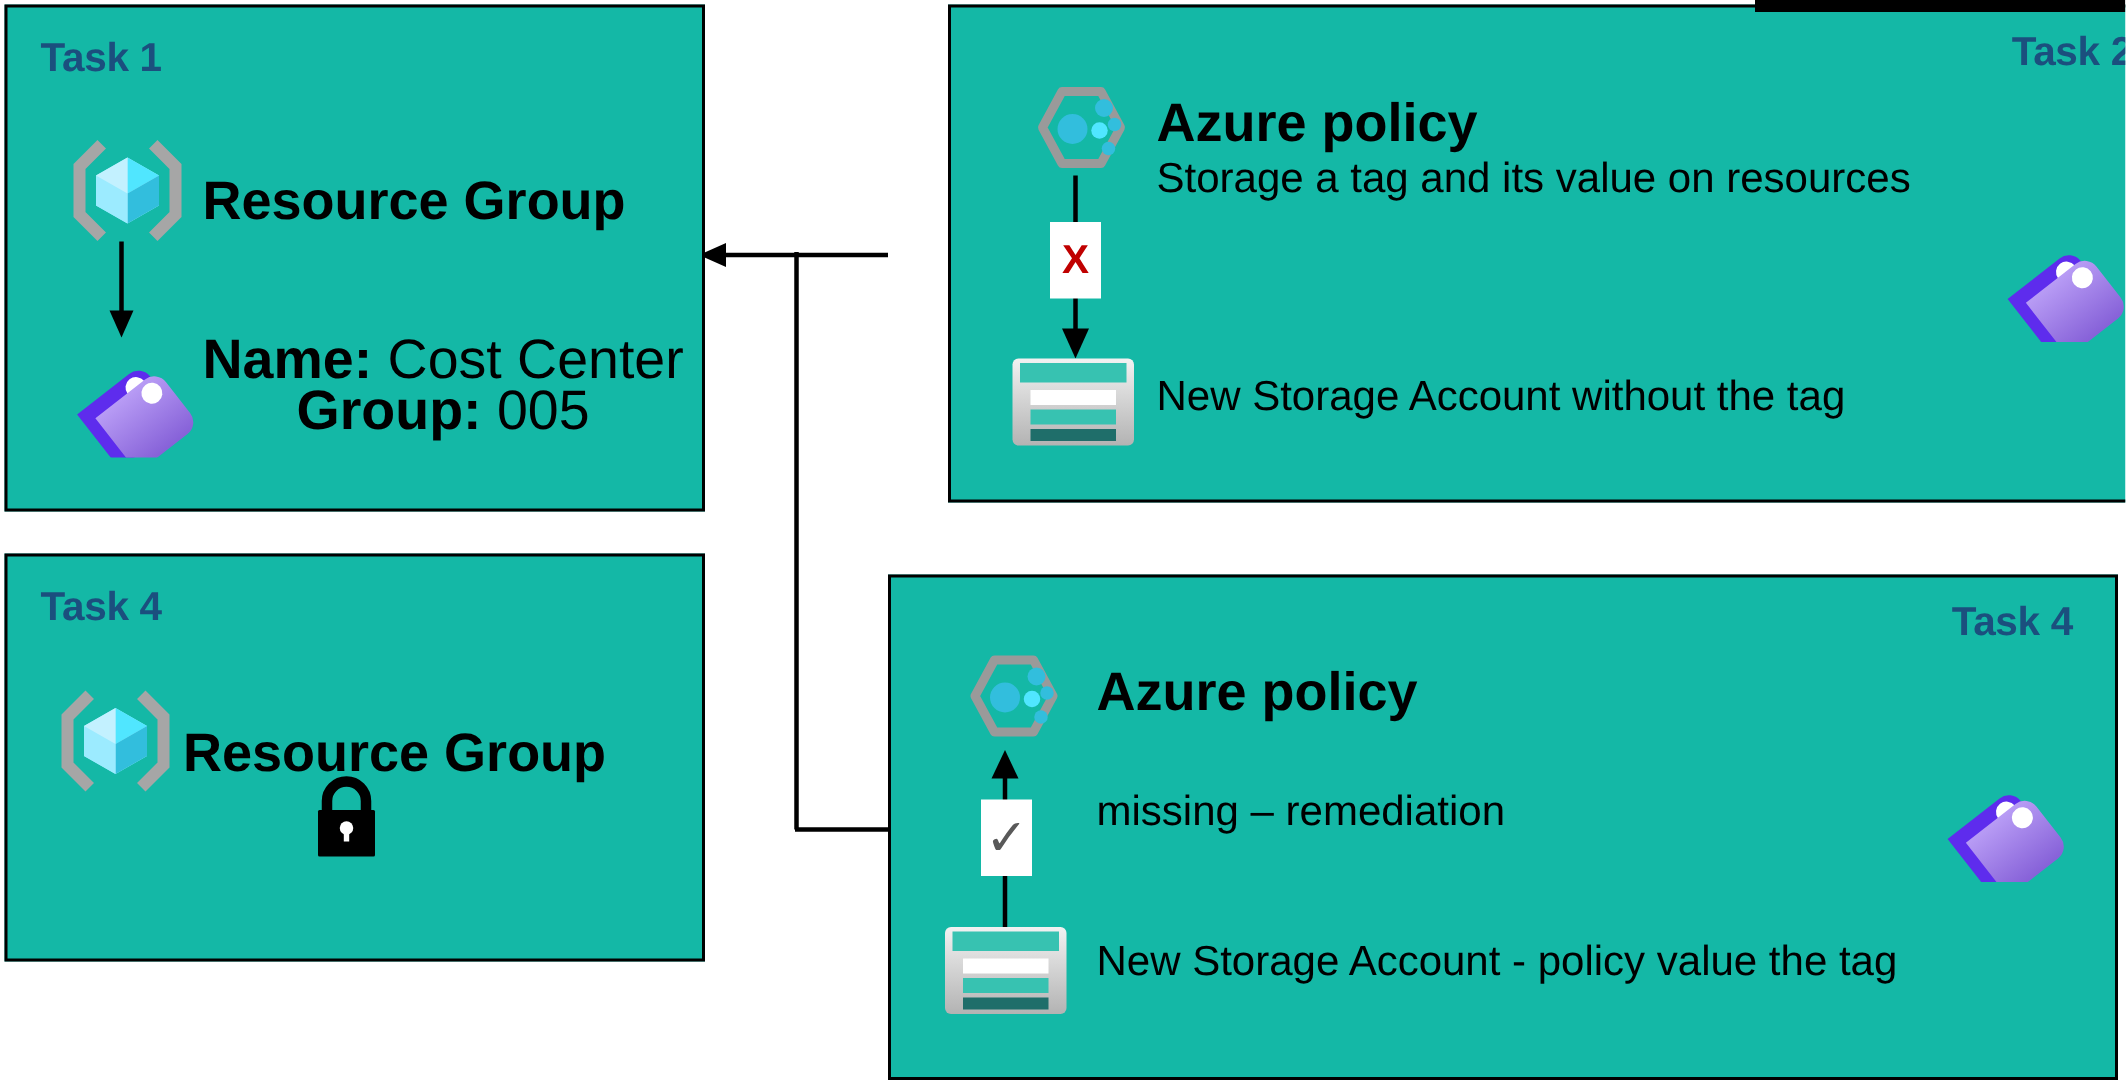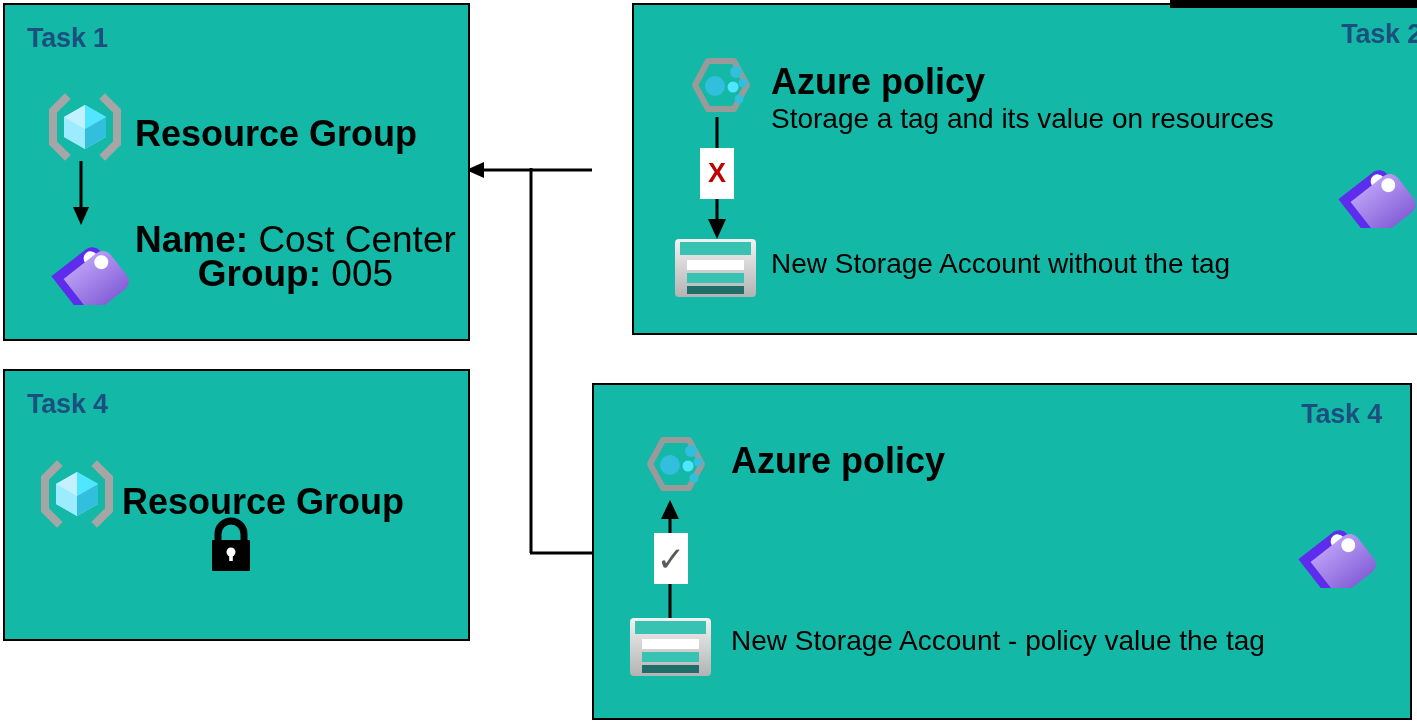--- a/index.html
+++ b/index.html
@@ -271,20 +271,21 @@
         <circle cx="55" cy="17" r="6" fill="#32bedd"></circle>
         <circle cx="52" cy="32" r="5.5" fill="#50e6ff"></circle>
         <circle cx="62" cy="28" r="4.5" fill="#32bedd"></circle>
         <circle cx="58" cy="44" r="4.5" fill="#32bedd"></circle>
       </svg>
     </div>
 
     <div class="row-label bold-label" style="left:137px; top:55px;">Azure policy</div>
 
 
+    <div class="row-label plain-label" style="left:137px; top:140px;">missing – remediation</div>
 
     <svg class="vec" style="width:820px;height:337px;" viewBox="0 0 820 337">
       <line x1="76" y1="128" x2="76" y2="240" stroke="#000000" stroke-width="3"></line>
       <polygon points="76,115 67,134 85,134" fill="#000000"></polygon>
     </svg>
 
     <div class="mark-box" style="left:60px; top:148px; width:34px; height:51px;">
       <span class="check-mark">✓</span>
     </div>
 

